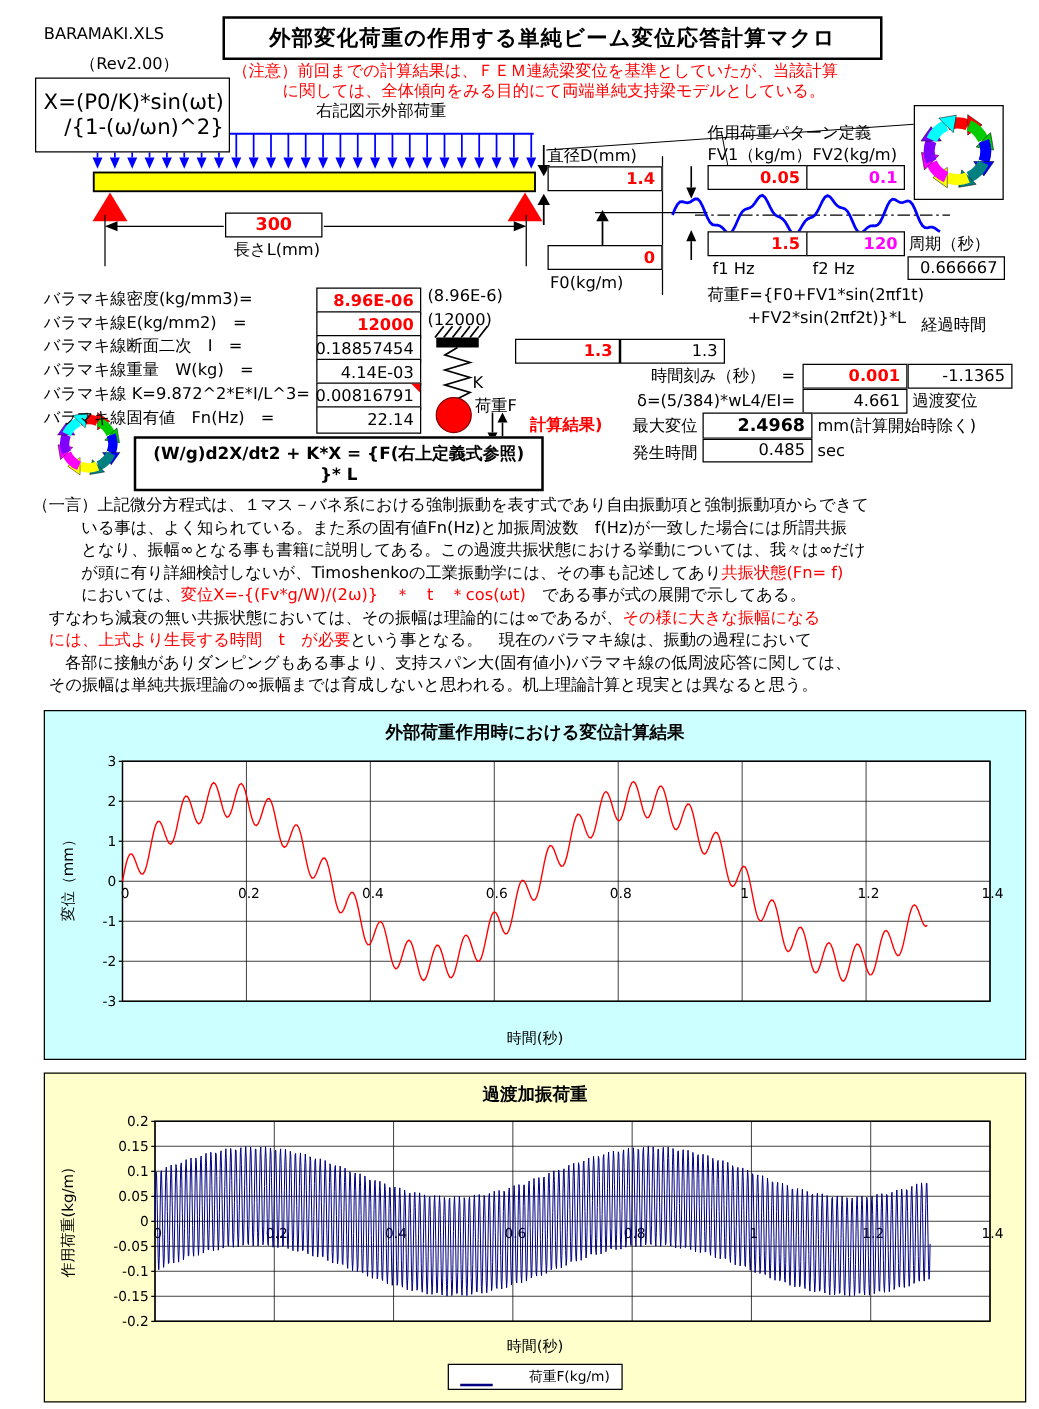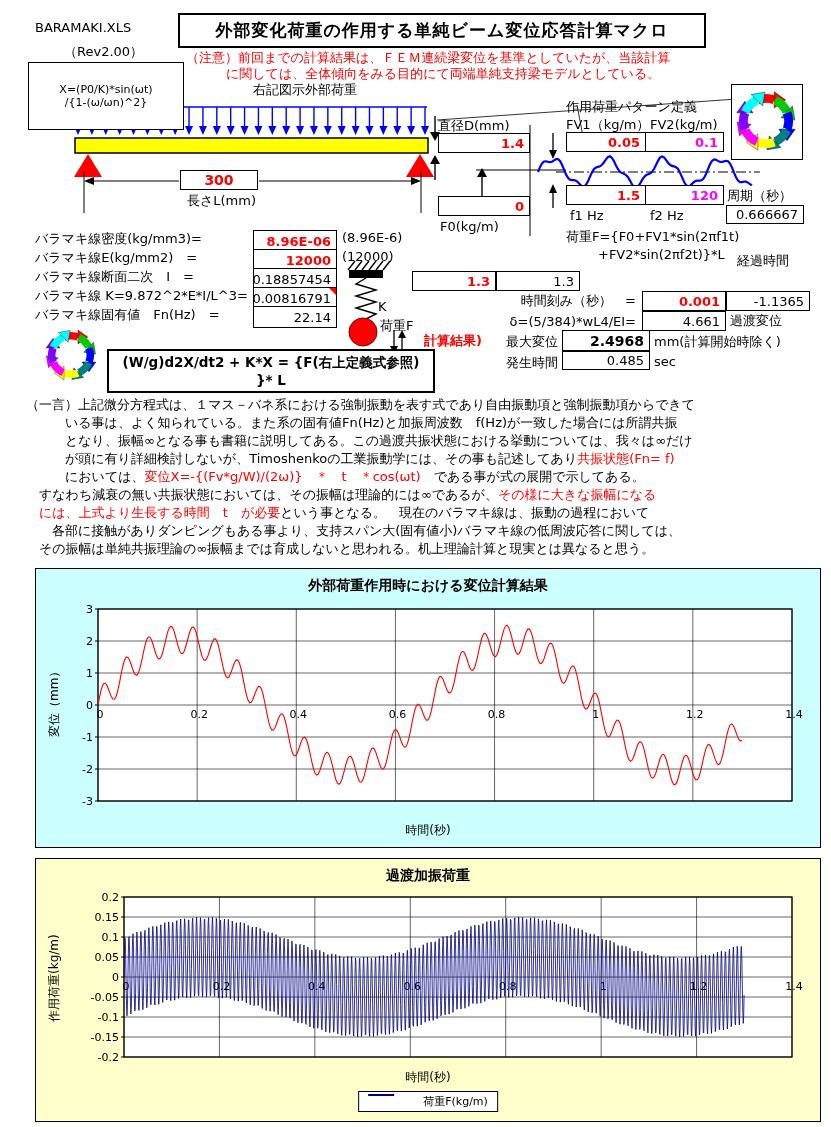--- a/index.html
+++ b/index.html
@@ -8,42 +8,42 @@
   .abs{position:absolute;}
   .t13{font-size:13px;line-height:15px;white-space:nowrap;}
   .bold{font-weight:bold;}
   .red{color:#FF0000;}
   .magenta{color:#FF00FF;}
   .cell{position:absolute;background:#fff;border:1px solid #000;font-size:13px;
         display:flex;align-items:center;justify-content:flex-end;padding:0 5px;box-sizing:border-box;}
   .cell.center{justify-content:center;}
   .titlebox{border:2px solid #000;text-align:center;font-weight:bold;font-size:17px;
             letter-spacing:1px;padding:4px 6px;background:#fff;}
-  .formulabox{border:1px solid #000;text-align:center;font-size:11px;padding:20px 4px;background:#fff;}
+  .formulabox{border:1px solid #000;text-align:right;font-size:17px;padding:9px 4px;background:#fff;}
   .eqbox{border:2px solid #000;font-weight:bold;font-size:13.5px;text-align:center;
          padding:3px 4px;background:#fff;}
   .param-row{display:flex;align-items:flex-start;height:19px;}
   .param-label{width:218px;font-size:13px;white-space:nowrap;}
   .param-cell{position:relative;width:84px;height:19px;border:1px solid #000;box-sizing:border-box;
               display:flex;align-items:center;justify-content:flex-end;padding:10px 5px;font-size:13px;background:#fff;}
   .param-note{margin-left:5px;font-size:13px;white-space:nowrap;}
   .corner{position:absolute;top:0;right:0;width:0;height:0;
           border-left:7px solid transparent;border-top:7px solid #FF0000;}
   .calc-row{display:flex;align-items:center;height:20px;}
   .calc-label{flex:1;text-align:right;padding-right:6px;font-size:13px;white-space:nowrap;}
   .calc-cell{width:84px;height:20px;border:1px solid #000;box-sizing:border-box;display:flex;
              align-items:center;justify-content:flex-end;padding:0 5px;font-size:13px;background:#fff;}
   .calc-plain{width:84px;font-size:13px;padding-left:4px;box-sizing:border-box;white-space:nowrap;}
   .para{font-size:13px;line-height:18px;white-space:nowrap;}
   .chart{position:absolute;border:1px solid #000;box-sizing:border-box;}
   .chart-title{position:absolute;left:0;right:0;top:8px;text-align:center;font-weight:bold;font-size:14px;}
   .chart-xlabel{position:absolute;left:0;right:0;text-align:center;font-size:12px;}
   .chart-ylabel{position:absolute;transform:rotate(-90deg);transform-origin:left top;font-size:12px;white-space:nowrap;}
   .legendbox{position:absolute;left:50%;transform:translateX(-50%);border:1px solid #000;background:#fff;
-             display:flex;align-items:flex-start;padding:2px 9px;font-size:11px;white-space:nowrap;gap:24px;}
+             display:flex;align-items:flex-end;padding:2px 9px;font-size:11px;white-space:nowrap;gap:24px;}
   .legend-line{display:inline-block;width:26px;height:0;border-top:2px solid #000080;margin-right:5px;}
   svg{display:block;}
 </style>
 </head>
 <body>
 
 <div class="page">
 
   <svg id="diagram-svg" class="abs" style="left:0;top:0;" width="831" height="400" viewBox="0 0 831 400">
       <line x1="76" y1="107" x2="427" y2="107" stroke="#0000FF" stroke-width="1.5"></line>
@@ -255,20 +255,25 @@
         <div class="param-label">バラマキ線E(kg/mm2)　=</div>
         <div class="param-cell red bold">12000</div>
         <div class="param-note">(12000)</div>
       </div>
       <div class="param-row">
         <div class="param-label">バラマキ線断面二次　I　=</div>
         <div class="param-cell">0.18857454</div>
         <div class="param-note"></div>
       </div>
       <div class="param-row">
+        <div class="param-label">バラマキ線重量　W(kg)　=</div>
+        <div class="param-cell">4.14E-03</div>
+        <div class="param-note"></div>
+      </div>
+      <div class="param-row">
         <div class="param-label">バラマキ線 K=9.872^2*E*I/L^3=</div>
         <div class="param-cell">0.00816791<span class="corner"></span></div>
         <div class="param-note"></div>
       </div>
       <div class="param-row">
         <div class="param-label">バラマキ線固有値　Fn(Hz)　=</div>
         <div class="param-cell">22.14</div>
         <div class="param-note"></div>
       </div>
     </div>

